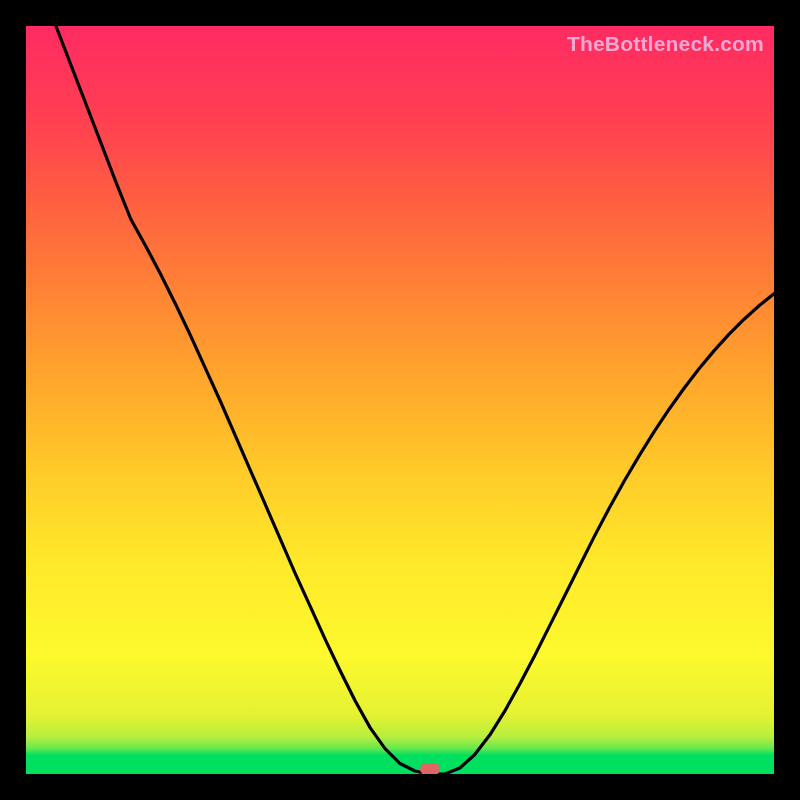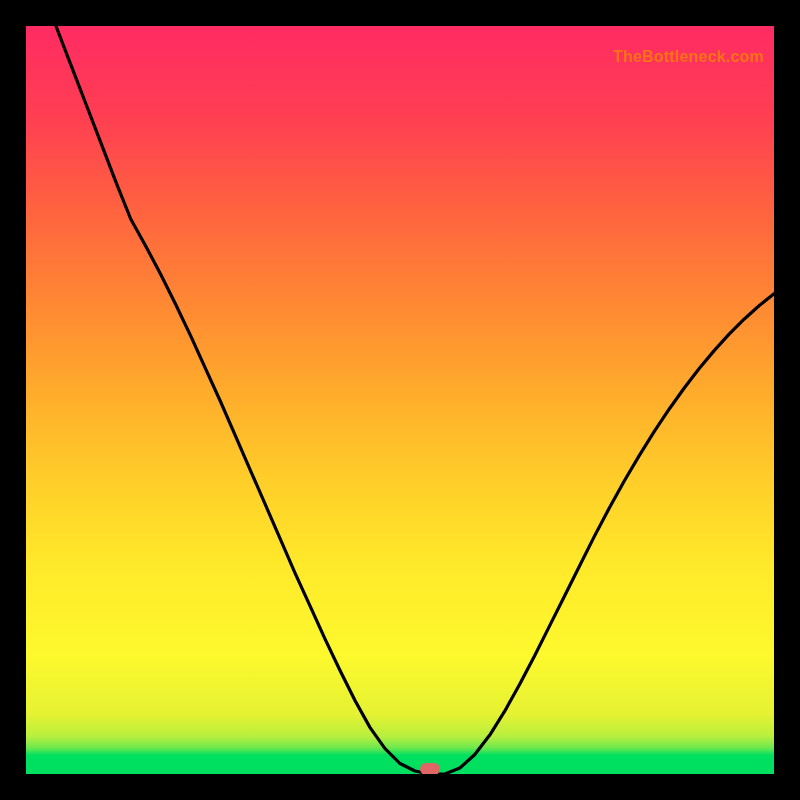--- a/index.html
+++ b/index.html
@@ -40,26 +40,26 @@
       #ffcc29 40%,
       #ffa92c 52%,
       #ff8534 64%,
       #ff6140 76%,
       #ff3e52 88%,
       #ff2b62 100%
     );
   }
   .watermark {
     position: absolute;
-    top: 22px;
+    top: 6px;
     right: 10px;
     font-family: Arial, Helvetica, sans-serif;
-    font-size: 16px;
+    font-size: 21px;
     font-weight: 600;
-    color: #f97316;
+    color: #f9a8d4;
     letter-spacing: 0.2px;
   }
   svg.curve {
     position: absolute;
     inset: 0;
   }
   .marker {
     position: absolute;
     width: 20px;
     height: 12px;

